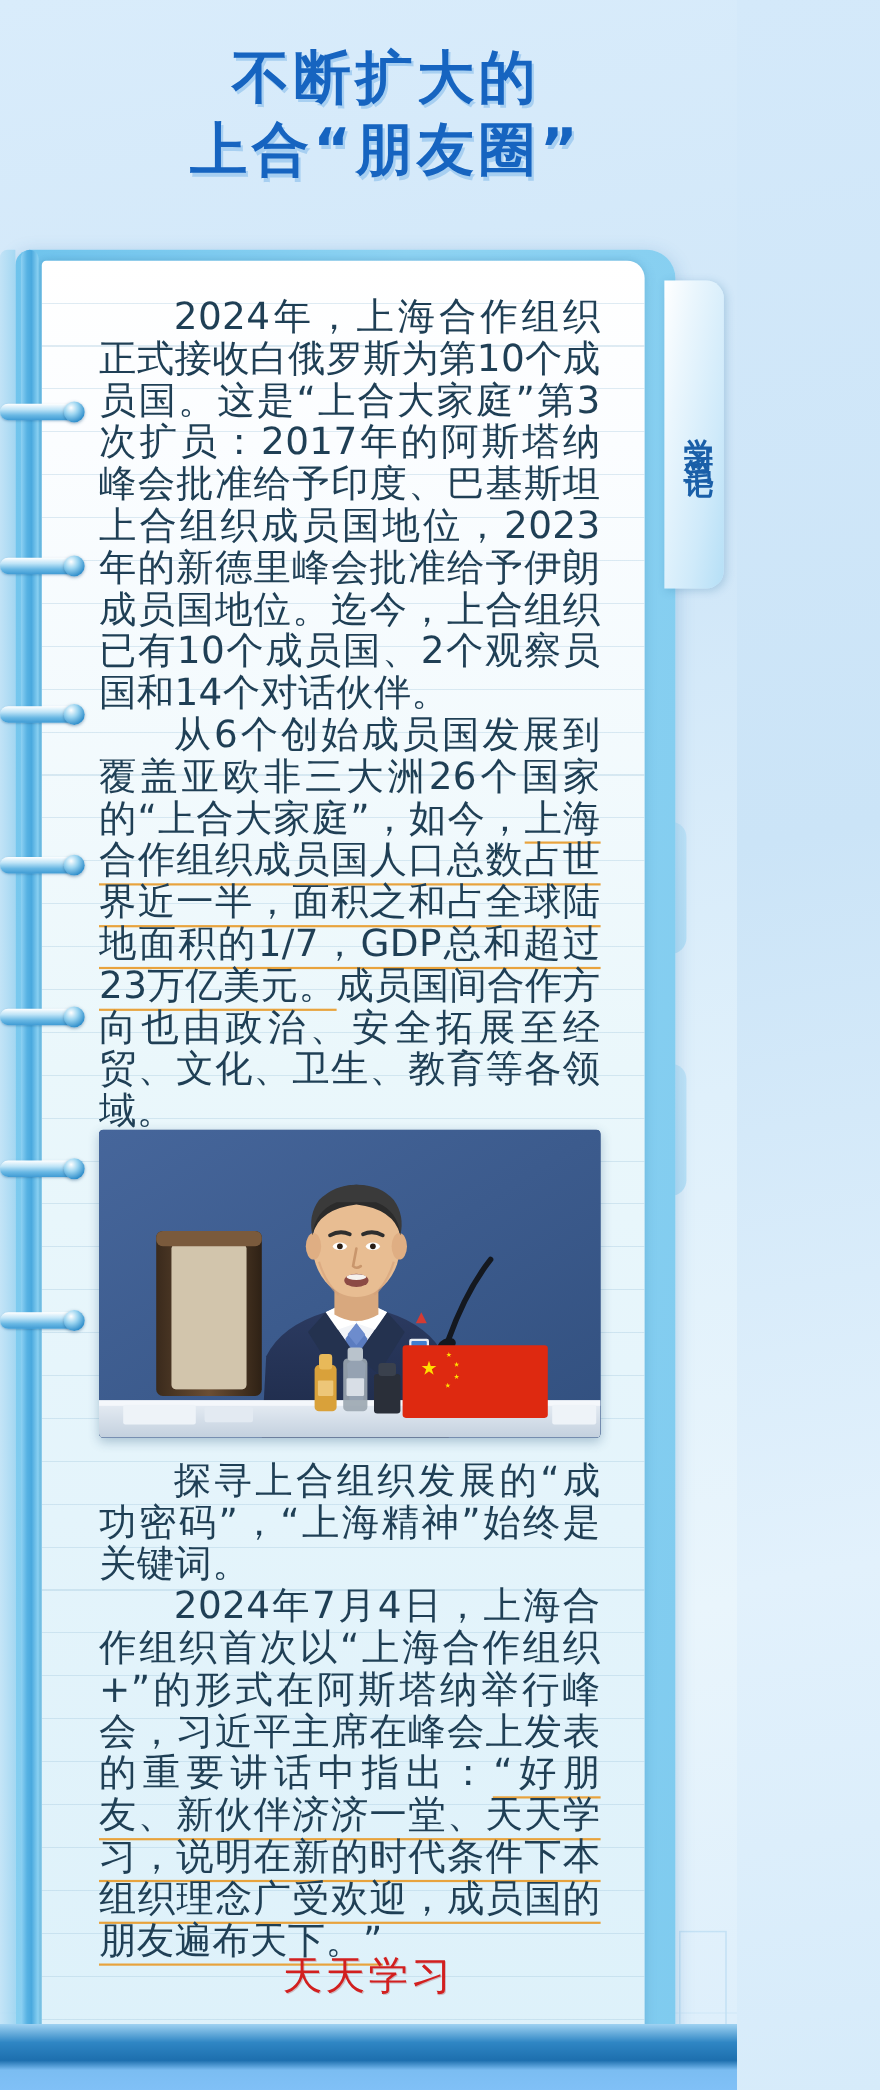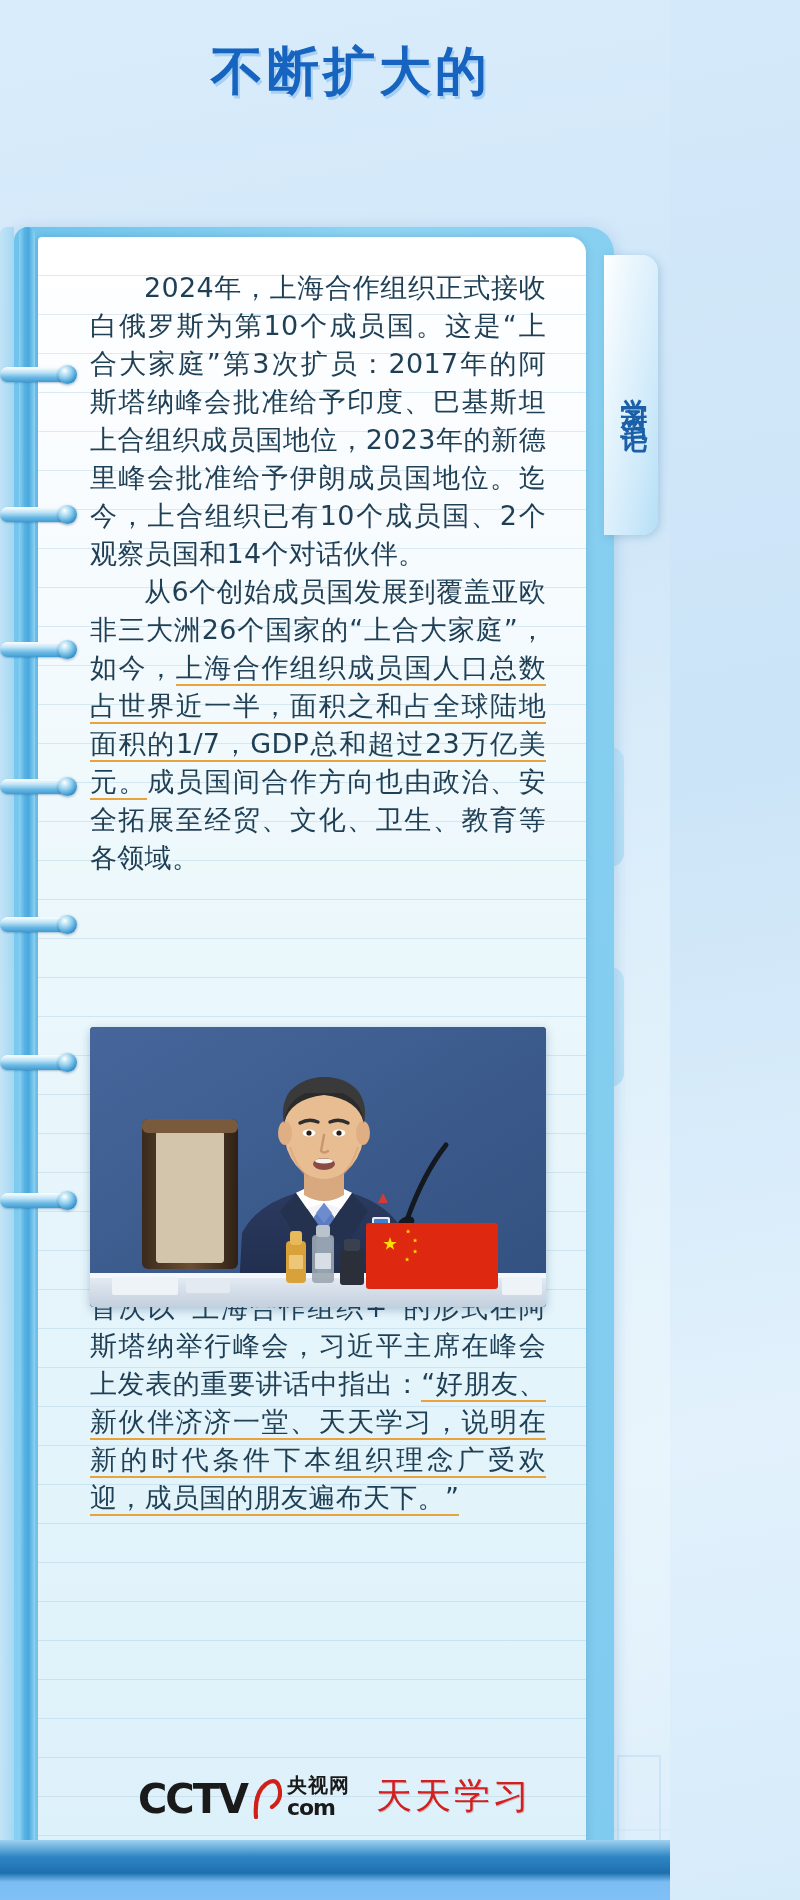--- a/index.html
+++ b/index.html
@@ -145,21 +145,21 @@
   }
 
   
   .content{
     position:absolute;
     left:52px; top:32px;
     width:456px;
   }
   p.para{
     font-family:"DejaVu Sans","Liberation Sans",sans-serif;
-    font-size:27px;
+    font-size:34px;
     line-height:38px;
     color:#1f3f55;
     text-align:justify;
     text-indent:2em;
     letter-spacing:.3px;
     margin:0;
   }
   .u-orange{
     border-bottom:2px solid #e8a33d;
     padding-bottom:1px;
@@ -222,20 +222,21 @@
 </style>
 </head>
 <body>
 
 <div class="rightfill"></div>
 
 <div class="poster">
 
   <div class="title-wrap">
     <div class="title-line">不断扩大的</div>
+    <div class="title-line">上合“朋友圈”</div>
   </div>
 
   <svg class="skyline" viewBox="0 0 670 330" preserveAspectRatio="none">
     <g fill="none" stroke="#8ec3e6" stroke-width="1.4" opacity="0.75">
       <rect x="28" y="210" width="52" height="120"></rect>
       <rect x="36" y="196" width="36" height="16"></rect>
       <path d="M86 330 L86 240 L112 226 L138 240 L138 330 Z"></path>
       <rect x="96" y="252" width="10" height="78"></rect>
       <rect x="118" y="252" width="10" height="78"></rect>
       <path d="M150 330 L150 170 L166 170 L166 330 Z"></path>
@@ -425,29 +426,19 @@
       <div class="ring" style="top:552px"></div>
       <div class="ring" style="top:690px"></div>
       <div class="ring" style="top:828px"></div>
       <div class="ring" style="top:966px"></div>
 
     </div>
   </div>
 
   <div class="footer-logos" style="top:1772px;">
 
-    <div class="cctv-logo">
-      <span class="cctv-word">CCTV</span>
-      <svg width="30" height="42" viewBox="0 0 30 42">
-        <path d="M4 40 Q2 16 14 7 Q26 -1 28 14 Q29 24 20 30" stroke="#d0201a" stroke-width="4.2" fill="none" stroke-linecap="round"></path>
-      </svg>
-      <div class="cctv-right">
-        <span class="cctv-cn">央视网</span>
-        <span class="cctv-com">com</span>
-      </div>
-    </div>
 
     <span class="ttxx">天天学习</span>
   </div>
 
   <span class="watermark">央视网</span>
 
 </div>
 
 </body></html>

